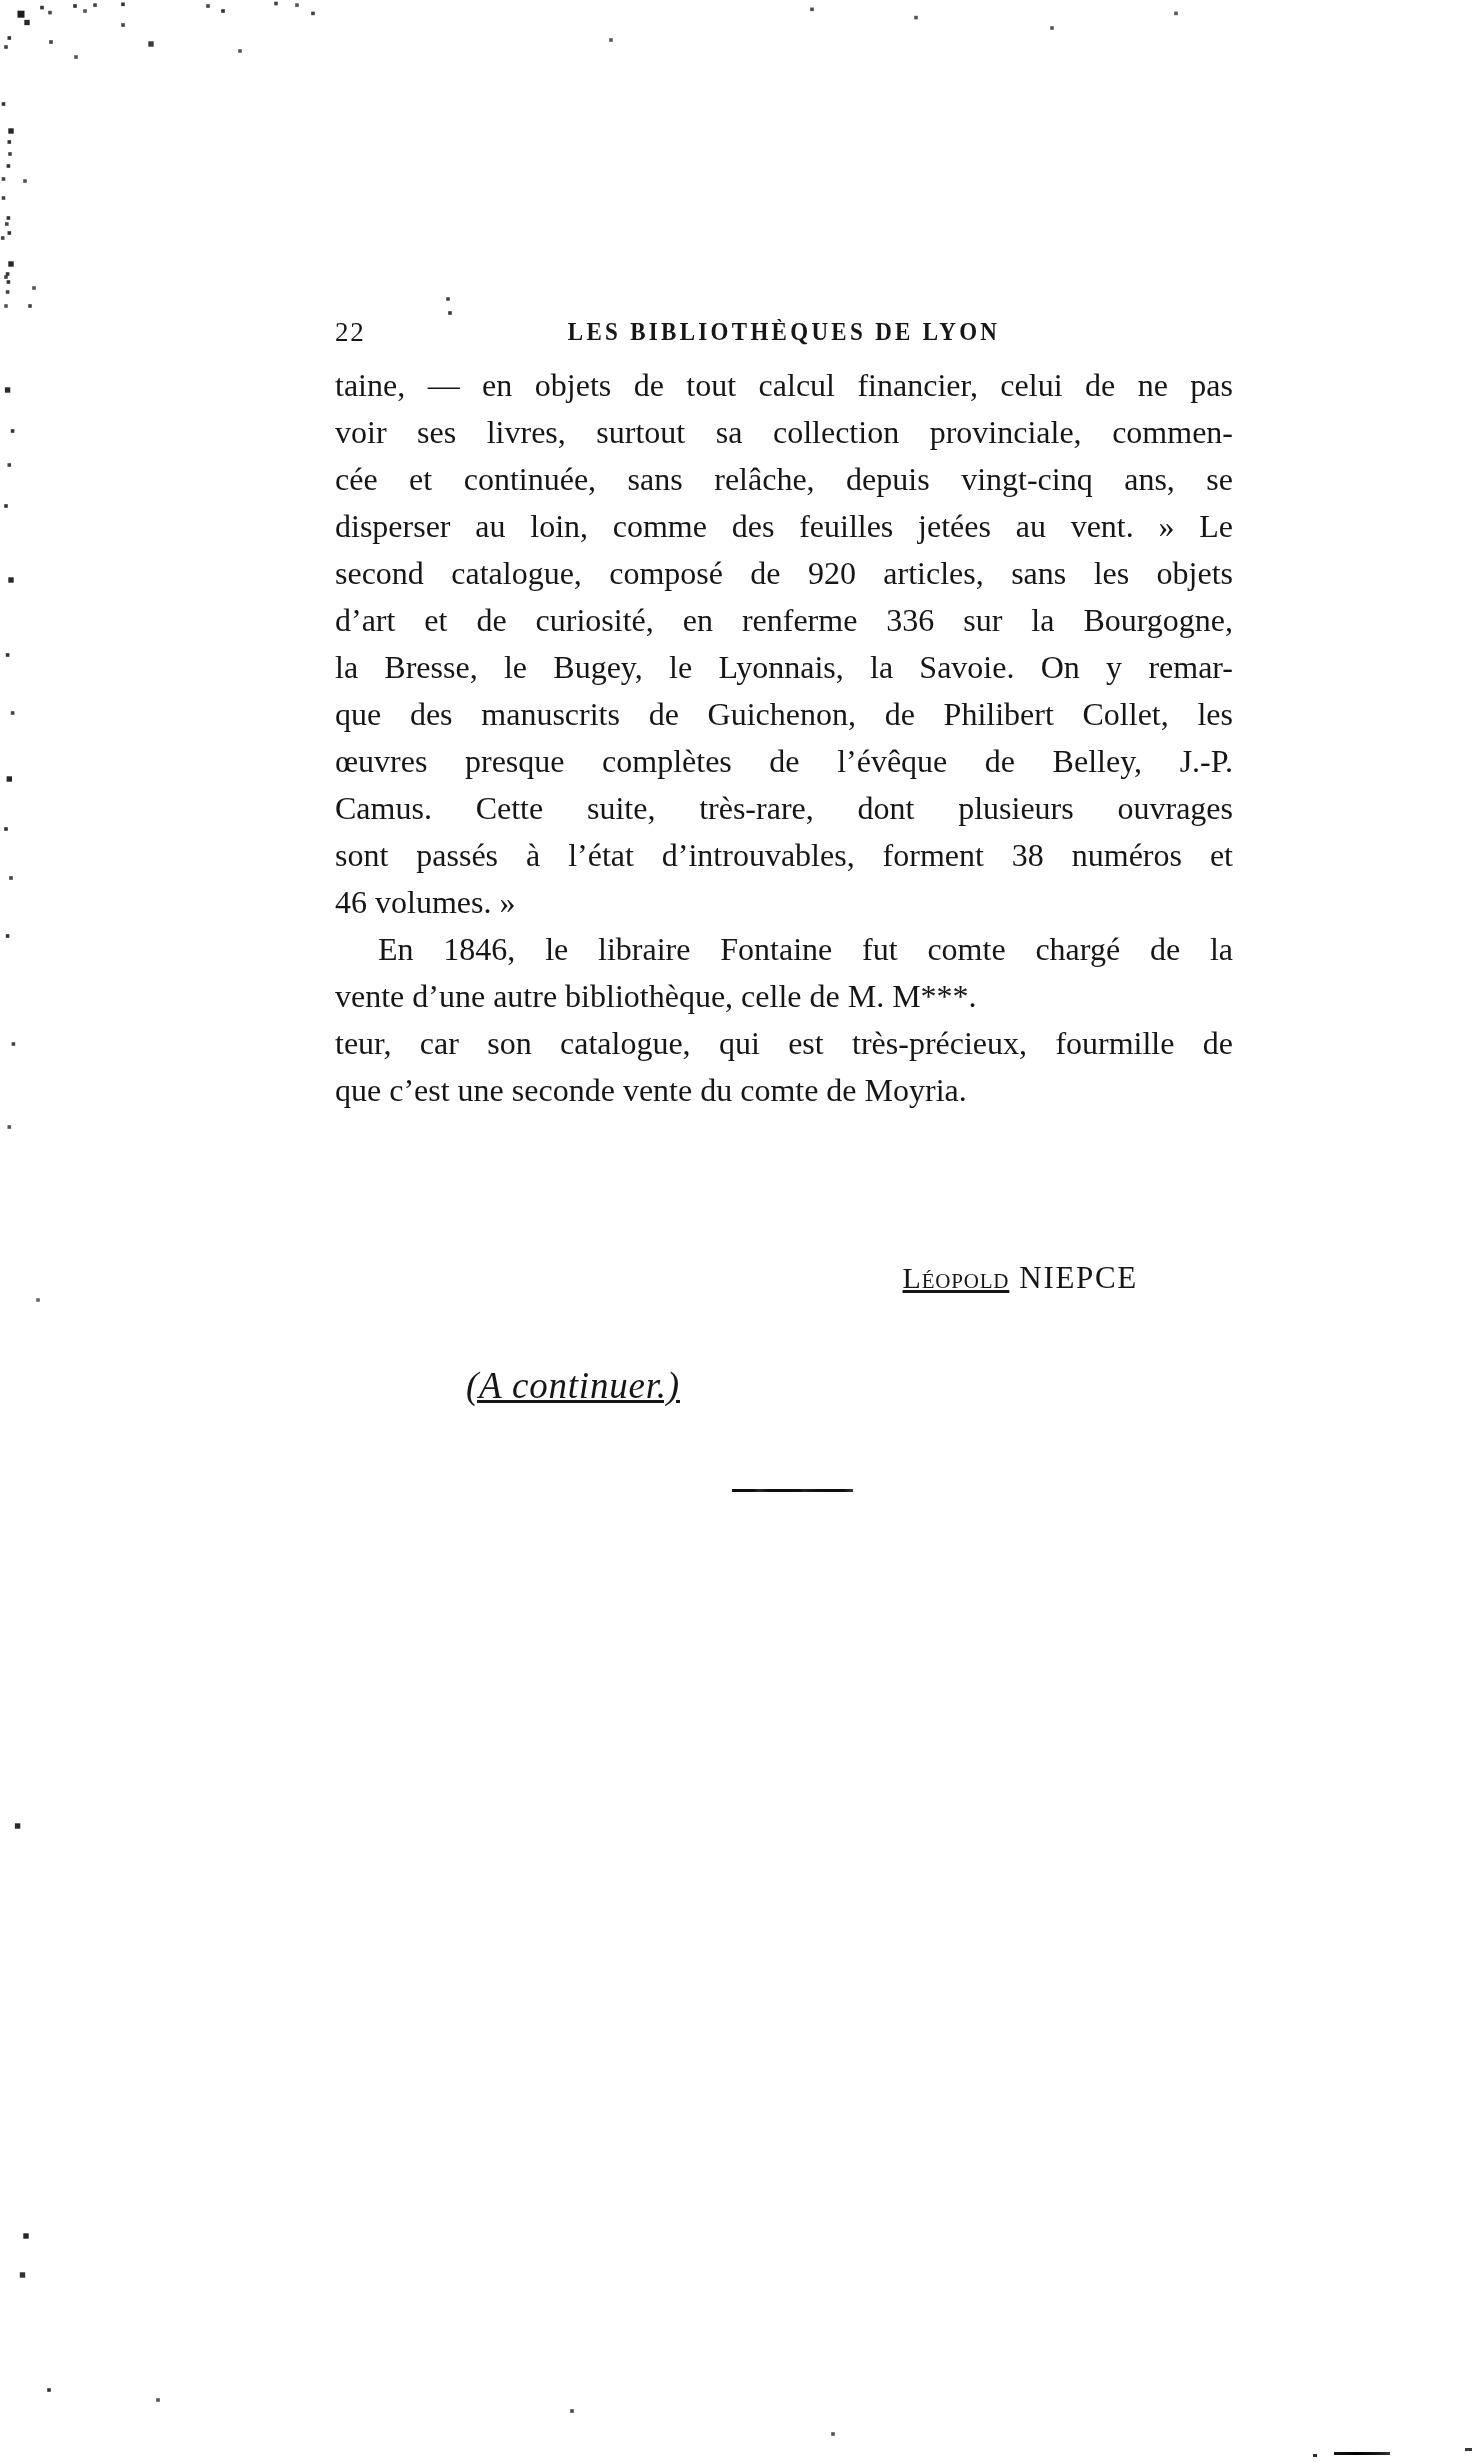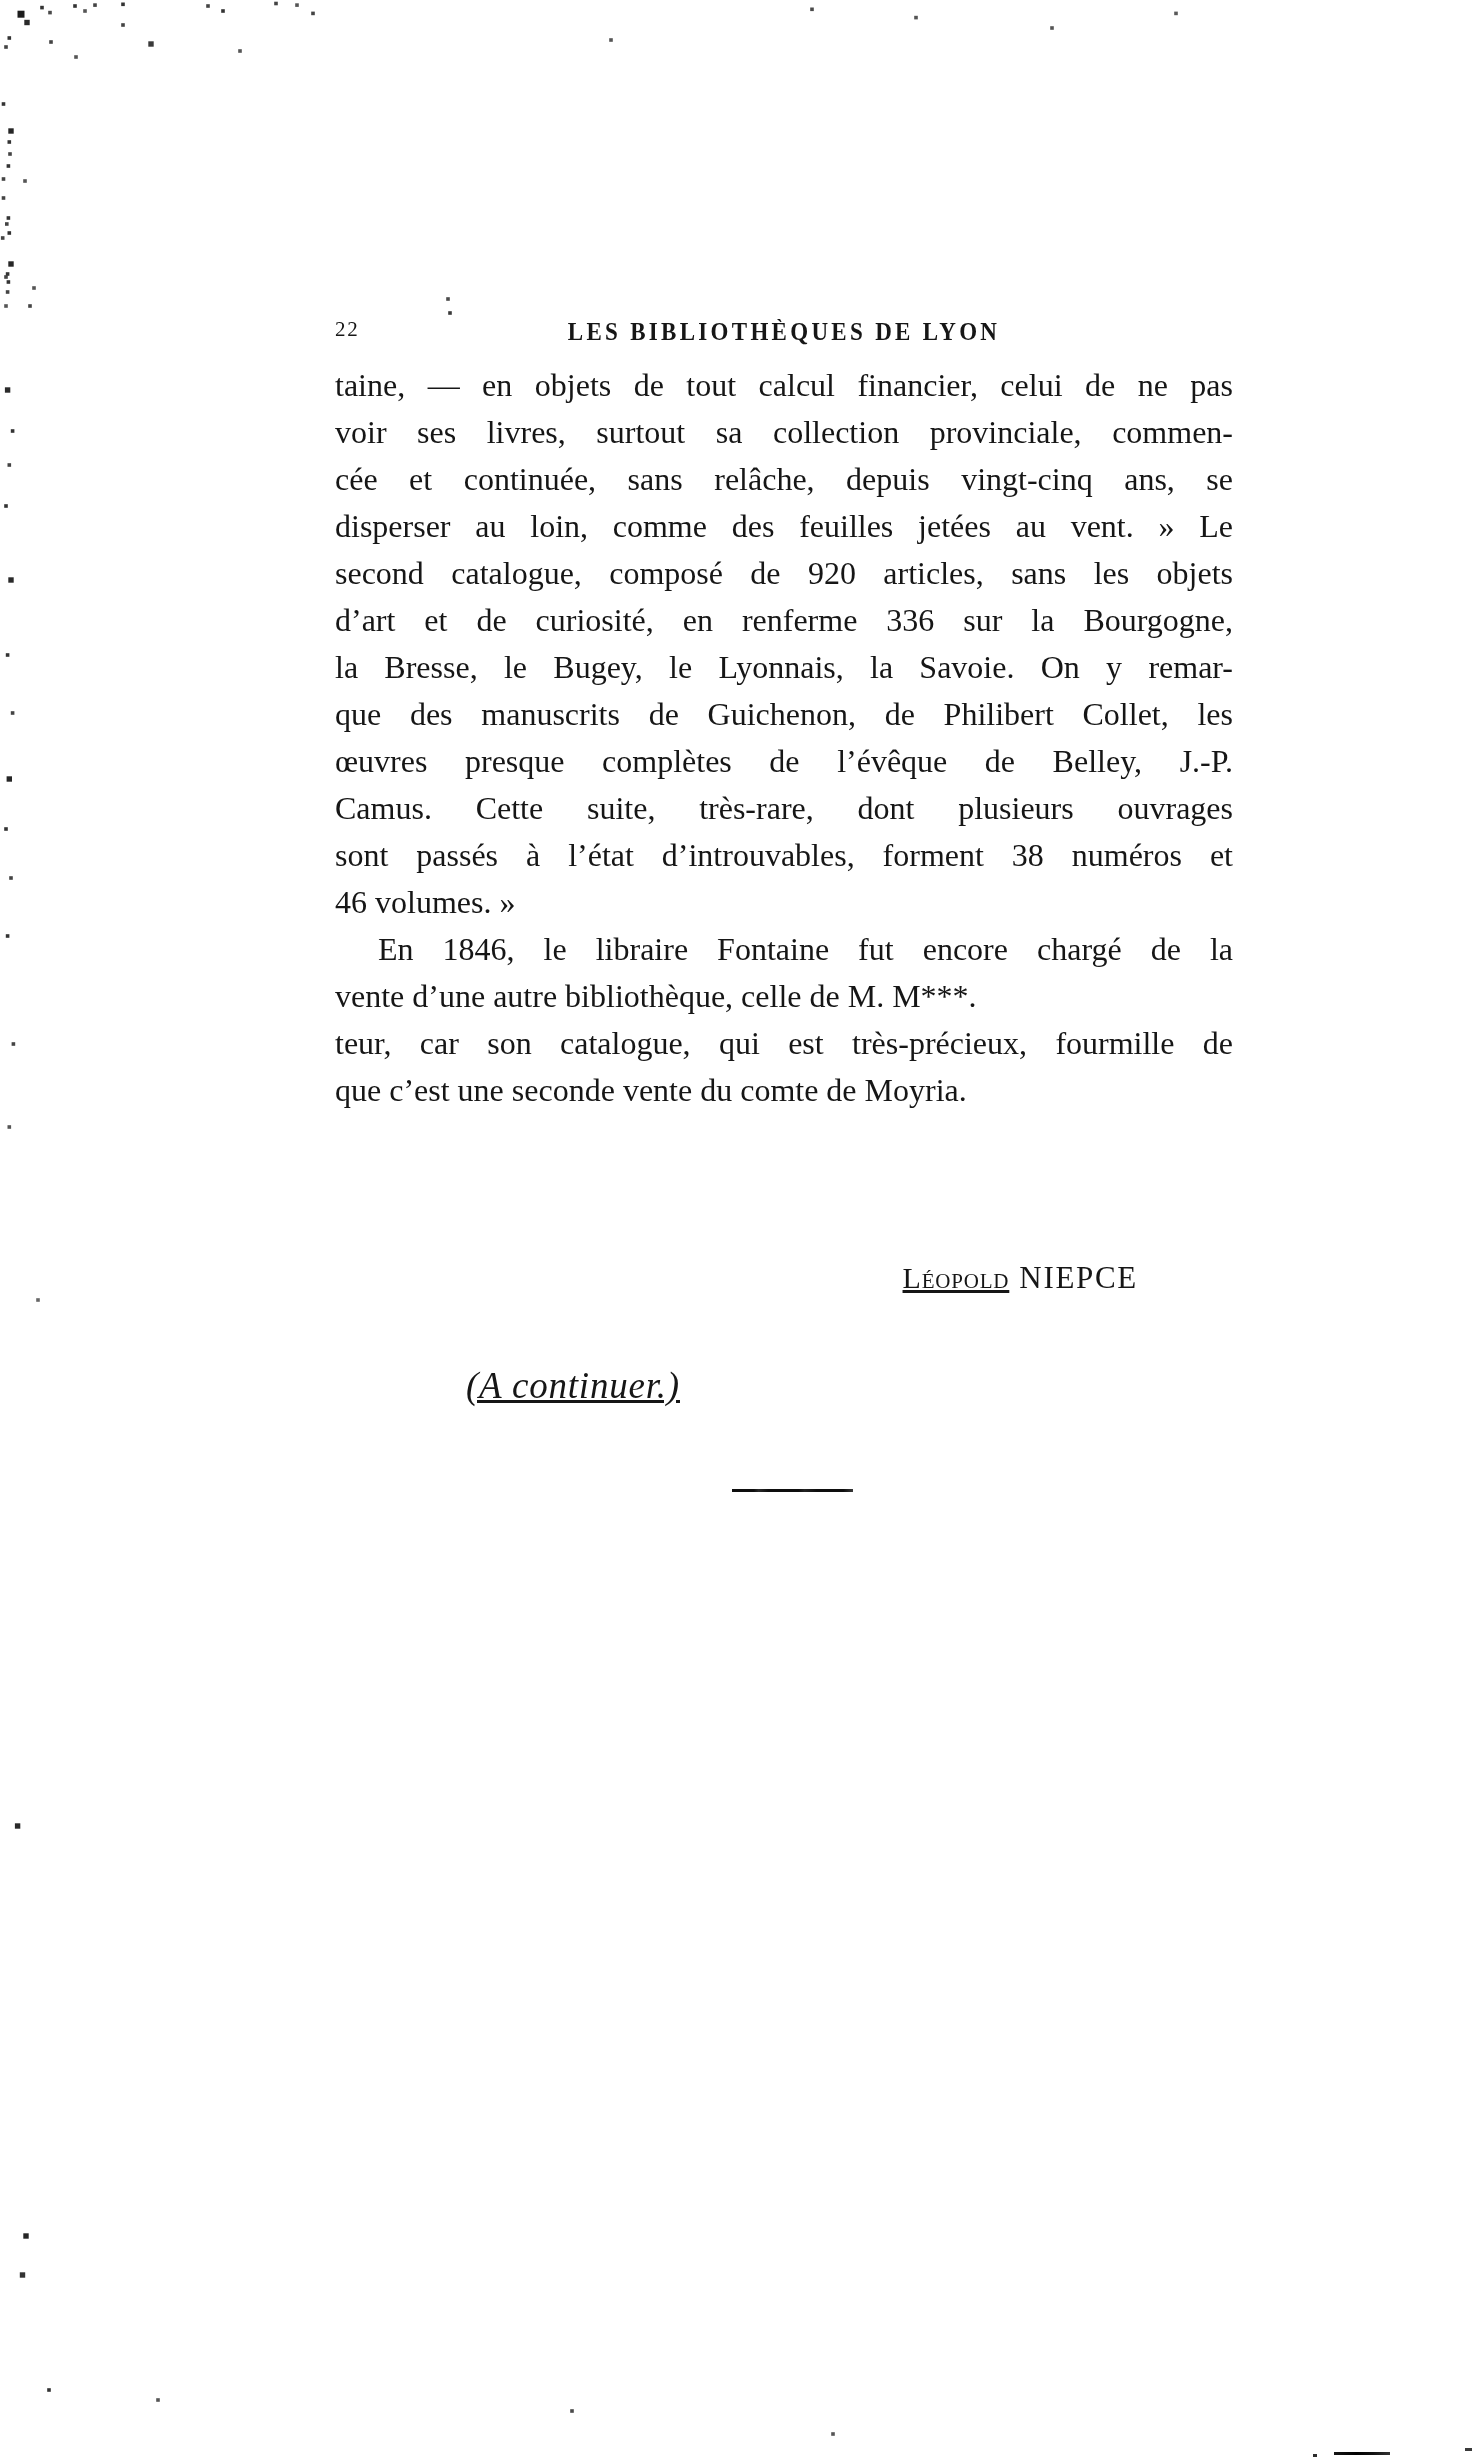--- a/index.html
+++ b/index.html
@@ -14,21 +14,21 @@
   }
 
   
   .header {
     position: absolute;
     left: 335px; top: 315px;
     width: 898px; height: 33px;
   }
   .pagenum {
     position: absolute; left: 0; top: 1.7px;
-    font-size: 21px; letter-spacing: 1.7px; text-align: right;
+    font-size: 27px; letter-spacing: 1.7px; text-align: right;
   }
   .running-title {
     position: absolute; left: 0; right: 0; top: 5px;
     text-align: center;
     font-size: 23px;
     font-weight: 700;
     letter-spacing: 3.3px;
     transform: scaleY(1.05);
   }
 
@@ -204,21 +204,21 @@
     <div class="line">disperser au loin, comme des feuilles jetées au vent. » Le</div>
     <div class="line">second catalogue, composé de 920 articles, sans les objets</div>
     <div class="line">d’art et de curiosité, en renferme 336 sur la Bourgogne,</div>
     <div class="line">la Bresse, le Bugey, le Lyonnais, la Savoie. On y remar-</div>
     <div class="line">que des manuscrits de Guichenon, de Philibert Collet, les</div>
     <div class="line">œuvres presque complètes de l’évêque de Belley, J.-P.</div>
     <div class="line">Camus. Cette suite, très-rare, dont plusieurs ouvrages</div>
     <div class="line">sont passés à l’état d’introuvables, forment 38 numéros et</div>
     <div class="line last">46 volumes. »</div>
 
-    <div class="line ind">En 1846, le libraire Fontaine fut encore chargé de la</div>
+    <div class="line ind">En 1846, le libraire Fontaine fut comte chargé de la</div>
     <div class="line last">vente d’une autre bibliothèque, celle de M. M***.</div>
 
     <div class="line">teur, car son catalogue, qui est très-précieux, fourmille de</div>
     <div class="line last">que c’est une seconde vente du comte de Moyria.</div>
   </div>
 
   <div class="signature">
     <span class="signature-inner">
       <span class="sig-first">Léopold</span><span class="sig-last">NIEPCE</span>
     </span>

